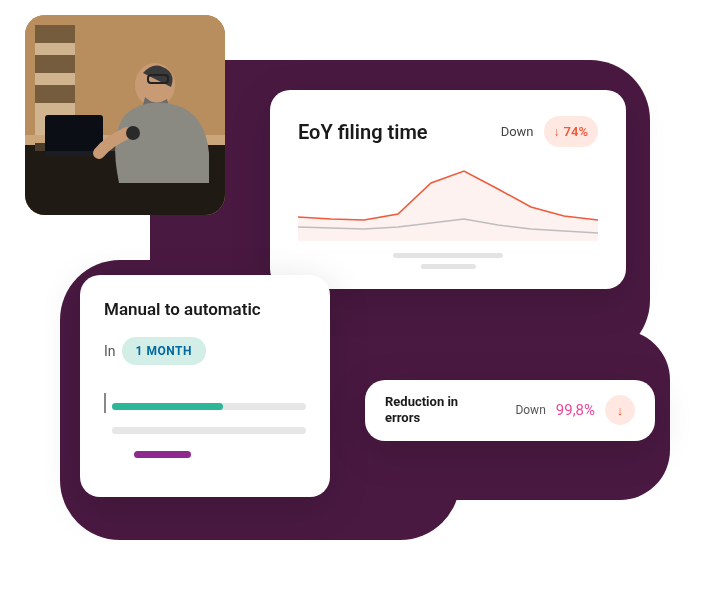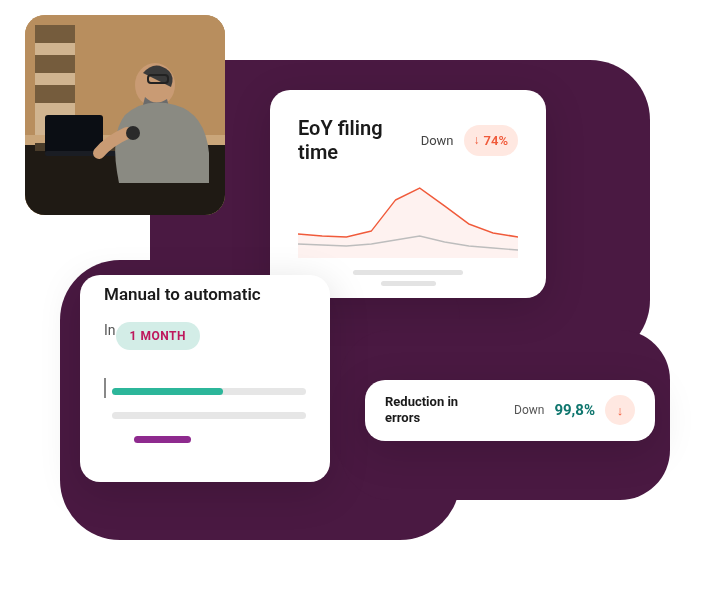--- a/index.html
+++ b/index.html
@@ -39,22 +39,22 @@
     background: #fff;
     border-radius: 20px;
     box-shadow: 0 10px 40px rgba(0,0,0,0.15);
     z-index: 10;
   }
 
   
   .card-eoy {
     left: 270px;
     top: 90px;
-    width: 276px;
-    padding: 26px 28px 12px 28px;
+    width: 356px;
+    padding: 26px 28px 20px 28px;
   }
   .eoy-header {
     display: flex;
     align-items: center;
     justify-content: space-between;
   }
   .eoy-title {
     font-size: 20px;
     font-weight: 600;
     color: #1a1a1a;
@@ -88,39 +88,40 @@
   .eoy-legend { margin-top: 8px; display: flex; flex-direction: column; gap: 6px; align-items: center; }
   .legend-bar { height: 5px; border-radius: 3px; background: #e3e3e3; }
   .legend-bar.w1 { width: 110px; }
   .legend-bar.w2 { width: 55px; }
 
   
   .card-manual {
     left: 80px;
     top: 275px;
     width: 250px;
-    padding: 9px 24px 26px 24px;
+    padding: 24px 24px 26px 24px;
   }
   .manual-title {
     font-size: 17px;
     font-weight: 600;
     color: #1a1a1a;
   }
   .manual-sub {
     margin-top: 18px;
     display: flex;
-    gap: 0;
+    align-items: center;
+    gap: 6px;
   }
   .manual-in {
     font-size: 14px;
     color: #555;
   }
   .pill-month {
     background: #d3ede7;
-    color: #be185d;
+    color: #0369a1;
     font-size: 12px;
     font-weight: 700;
     letter-spacing: 0.5px;
     border-radius: 999px;
     padding: 7px 14px;
   }
   .gantt { margin-top: 34px; }
   .gantt-row { display: flex; align-items: center; height: 14px; margin-bottom: 10px; position: relative; }
   .gantt-track { position: absolute; left: 8px; right: 0; height: 7px; background: #e6e6e6; border-radius: 4px; }
   .gantt-bar { position: absolute; height: 7px; border-radius: 4px; }
@@ -144,21 +145,21 @@
     color: #1a1a1a;
     line-height: 1.25;
     max-width: 100px;
   }
   .red-right {
     display: flex;
     align-items: center;
     gap: 10px;
   }
   .red-down { font-size: 12px; color: #555; }
-  .red-pct { font-size: 15px; font-weight: 700; color: #0f766e; }
+  .red-pct { font-size: 15px; font-weight: 400; color: #ec4899; }
   .red-circle {
     width: 30px; height: 30px;
     border-radius: 50%;
     background: #ffe8e1;
     color: #f05a3a;
     display: inline-flex;
     align-items: center;
     justify-content: center;
     font-size: 13px;
   }

